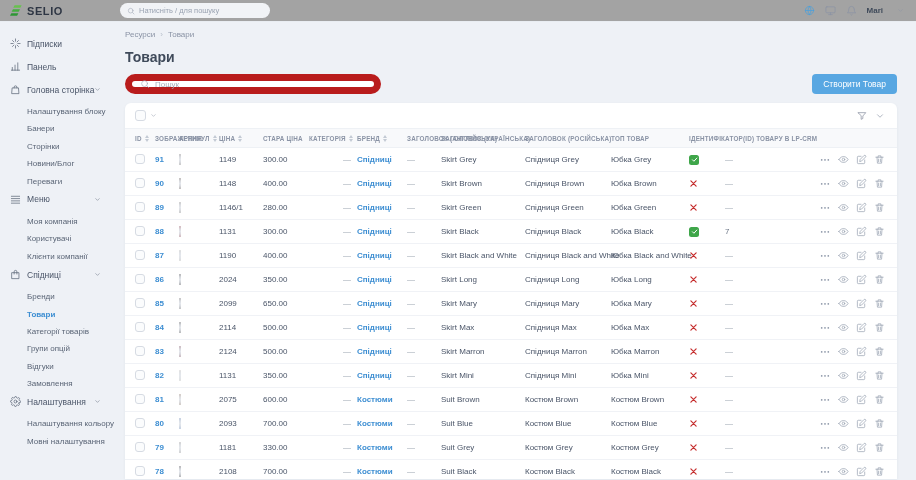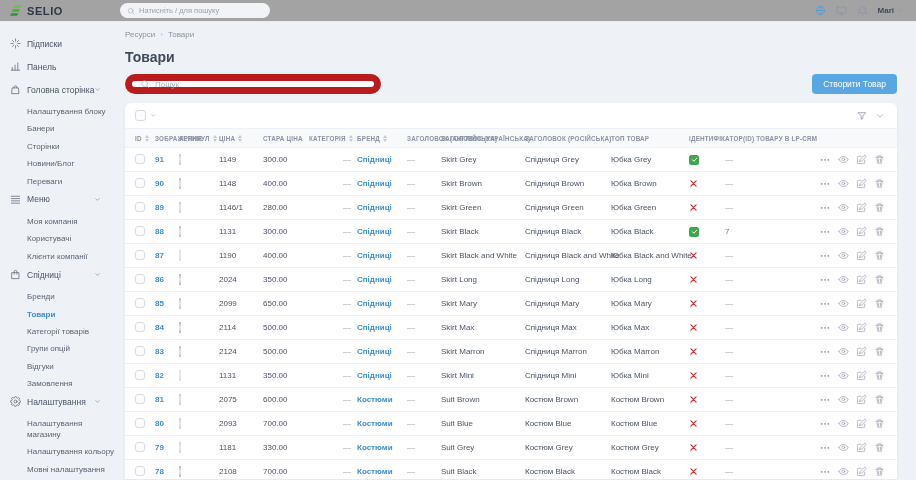--- a/index.html
+++ b/index.html
@@ -11,21 +11,21 @@
   .topbar { height: 22px; background: #a3a3a3; border-bottom: 1px solid #e9edf2; display: flex; align-items: center; padding: 0 12px 0 10px; }
   .logo { display: flex; align-items: center; gap: 4px; width: 110px; }
   .logo-icon svg { width: 13px; height: 13px; stroke: none; }
   .logo-text { font-weight: 700; font-size: 11px; letter-spacing: .6px; color: #2e3644; }
   .tb-search { width: 150px; height: 15px; background: #f1f3f6; border-radius: 8px; display: flex; align-items: center; gap: 4px; padding: 0 7px; color: #9aa3b2; font-size: 7.5px; }
   .tb-search svg, .pg-search svg { width: 8px; height: 8px; }
   .pg-search svg { width: 10px; height: 10px; }
   .topbar-right { margin-left: auto; display: flex; align-items: center; gap: 10px; color: #8a93a5; }
   .topbar-right .ticon svg { width: 11px; height: 11px; }
   .ticon.globe { color: #4a9fdc; }
-  .user-menu { display: flex; align-items: center; gap: 3px; font-size: 8px; font-weight: 600; color: #3f4a5a; }
+  .user-menu { display: flex; align-items: center; gap: 14px; font-size: 8px; font-weight: 600; color: #3f4a5a; }
   .user-menu svg { width: 7px; height: 7px; color: #8a93a5; }
 
   
   .shell { display: flex; height: 457px; }
   .sidebar { width: 125px; flex-shrink: 0; padding: 10px 4px 0 10px; overflow: hidden; }
   .side-item { position: relative; display: flex; align-items: center; gap: 6px; margin-bottom: 12px; font-size: 8.5px; font-weight: 500; color: #4a5568; padding-right: 26px; }
   .side-item .si svg { width: 11px; height: 11px; color: #5a6576; }
   .side-item .chev { position: absolute; right: 20px; }
   .side-item .chev svg { width: 7px; height: 7px; color: #5a6576; }
   .side-sub { margin: 0 0 7px 17px; font-size: 8px; line-height: 1.3; color: #5a6576; padding-right: 4px; }
@@ -217,21 +217,20 @@
                 <path d="M19.4 15a1.7 1.7 0 0 0 .3 1.9l.1.1a2 2 0 1 1-2.9 2.9l-.1-.1a1.7 1.7 0 0 0-1.9-.3 1.7 1.7 0 0 0-1 1.5V21a2 2 0 1 1-4 0v-.2a1.7 1.7 0 0 0-1-1.5 1.7 1.7 0 0 0-1.9.3l-.1.1a2 2 0 1 1-2.9-2.9l.1-.1a1.7 1.7 0 0 0 .3-1.9 1.7 1.7 0 0 0-1.5-1H3a2 2 0 1 1 0-4h.2a1.7 1.7 0 0 0 1.5-1 1.7 1.7 0 0 0-.3-1.9l-.1-.1a2 2 0 1 1 2.9-2.9l.1.1a1.7 1.7 0 0 0 1.9.3h.1a1.7 1.7 0 0 0 1-1.5V3a2 2 0 1 1 4 0v.2a1.7 1.7 0 0 0 1 1.5 1.7 1.7 0 0 0 1.9-.3l.1-.1a2 2 0 1 1 2.9 2.9l-.1.1a1.7 1.7 0 0 0-.3 1.9v.1a1.7 1.7 0 0 0 1.5 1h.2a2 2 0 1 1 0 4h-.2a1.7 1.7 0 0 0-1.5 1z"></path>
               </svg>
             </span>
             <span>Налаштування</span>
             <span class="chev">
               <svg viewBox="0 0 24 24">
                 <path d="M6 9l6 6 6-6"></path>
               </svg>
             </span>
           </div>
-          <div class="side-sub">Налаштування магазину</div>
           <div class="side-sub">Налаштування кольору</div>
           <div class="side-sub">Мовні налаштування</div>
         </div>
       </aside>
 
     <main class="main">
       <nav class="breadcrumb">
         <span>Ресурси</span>
         <span class="sep">›</span>
         <span>Товари</span>

